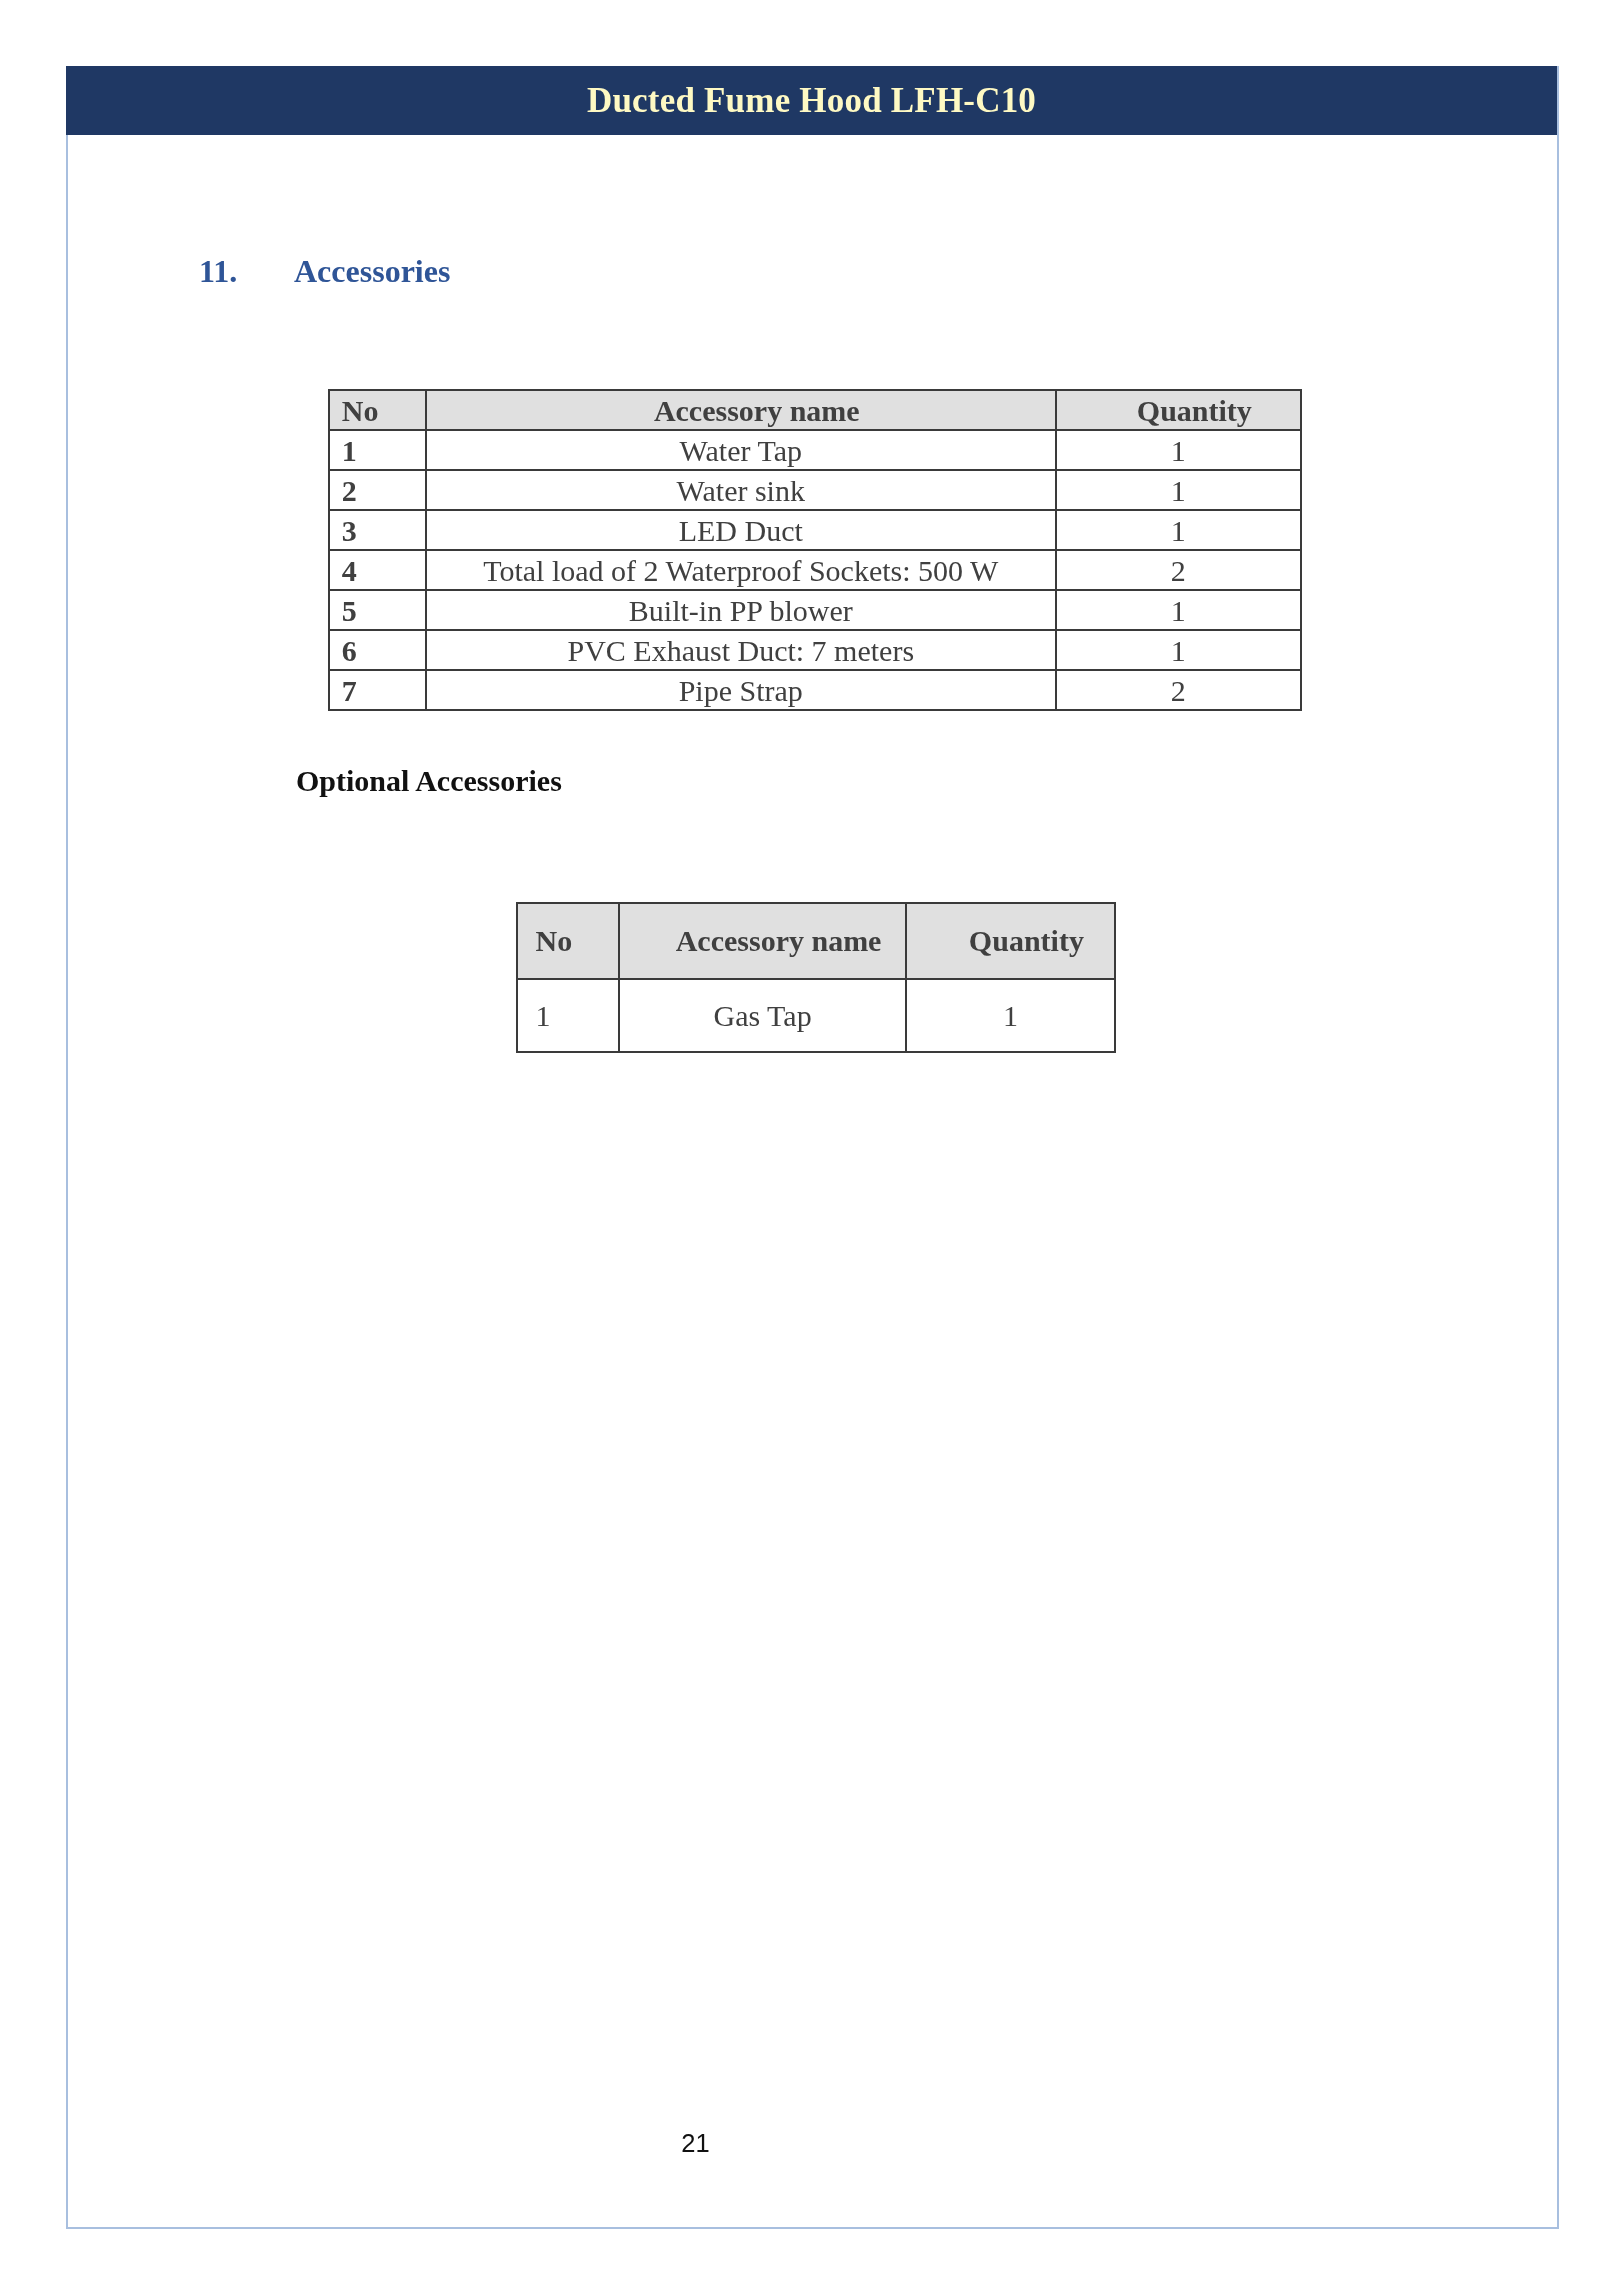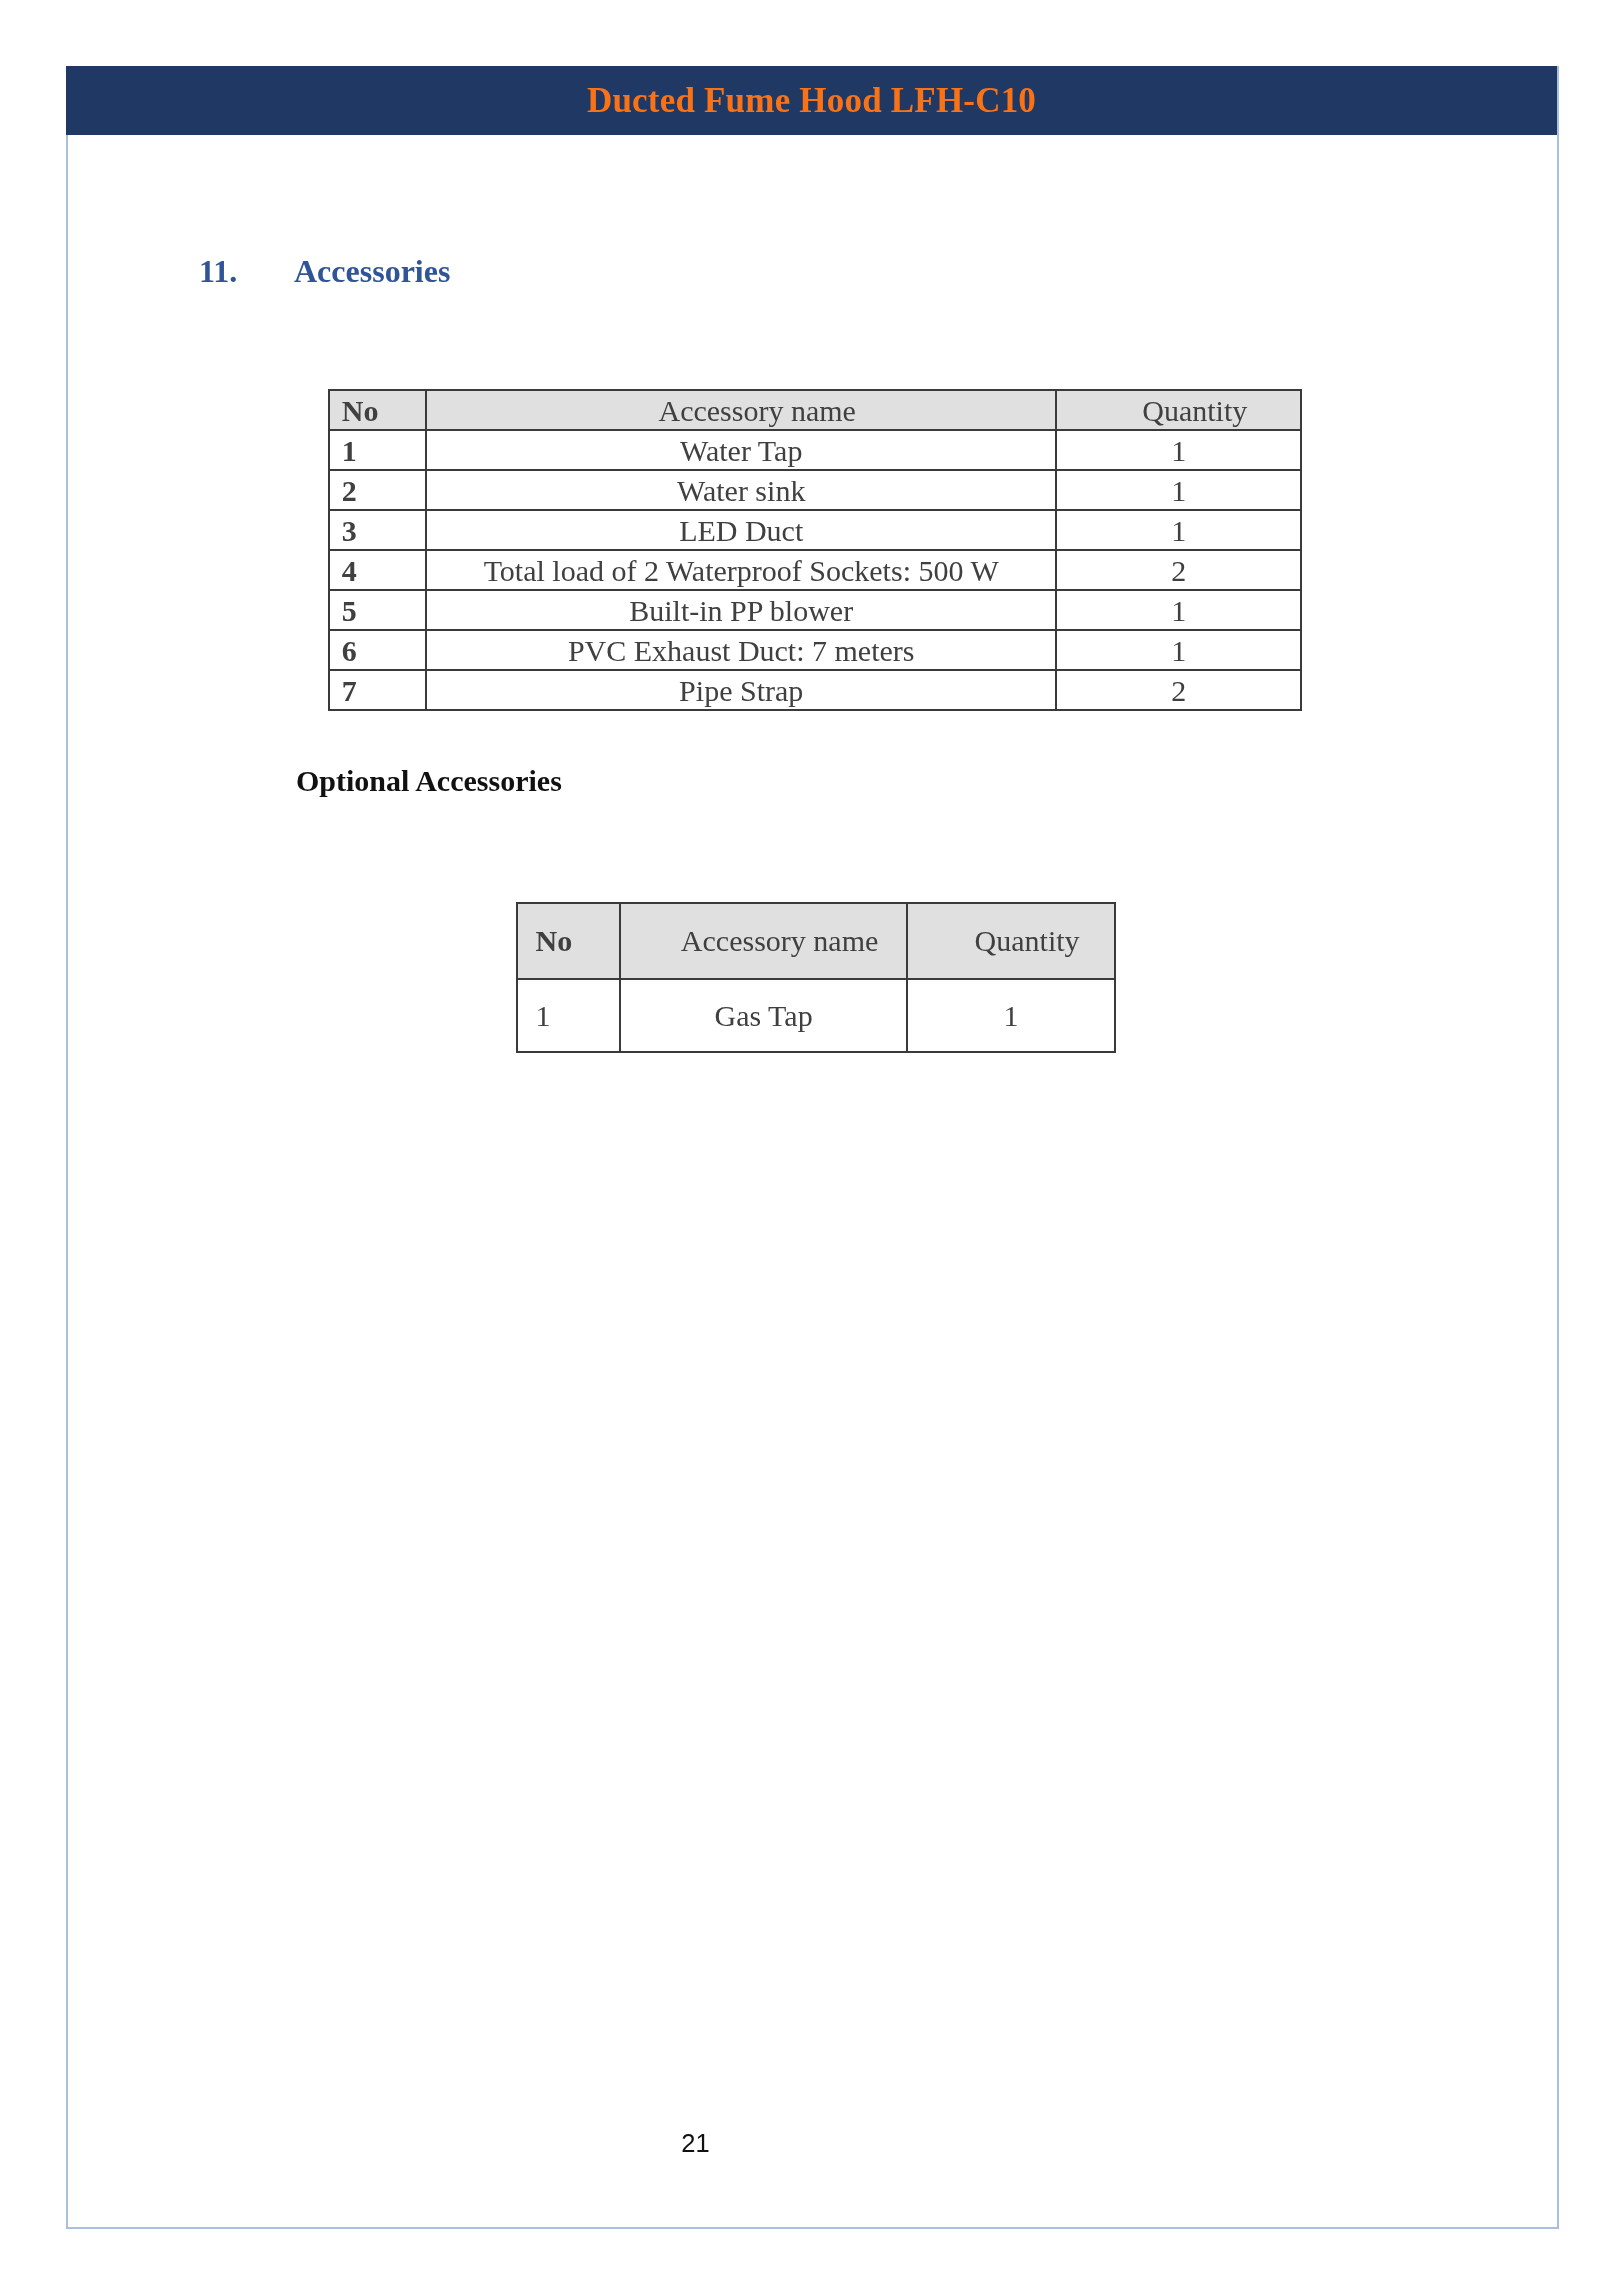--- a/index.html
+++ b/index.html
@@ -2,28 +2,28 @@
 <html><head>
 <meta charset="utf-8">
 <style>
   html, body { margin:0; padding:0; background:#ffffff; }
   body { width:1622px; height:2293px; position:relative; overflow:hidden; }
   .frame { position:absolute; left:66px; top:66px; width:1489px; height:2159px;
            border:2px solid #a8bfdf; box-sizing:content-box; }
   .header-band { position:absolute; left:66px; top:66px; width:1491px; height:69px;
                  background:#1f3864; display:flex; align-items:center; justify-content:center; }
   .header-title { font-family:"Liberation Serif", serif; font-weight:bold; font-size:35px;
-                  color:#f97316; letter-spacing:0.2px; }
+                  color:#fef9c3; letter-spacing:0.2px; }
   .section-heading { position:absolute; left:199px; top:253px; font-family:"Liberation Serif", serif;
                      font-weight:bold; font-size:32px; color:#2f5597; white-space:nowrap; }
   .section-heading .num { display:inline-block; width:95px; }
   table.acc { position:absolute; border-collapse:collapse; font-family:"Liberation Serif", serif;
               font-size:30px; color:#404040; }
   table.acc td, table.acc th { border:2px solid #3a3a3a; padding:0; }
-  table.acc thead th { background:#e0e0e0; font-weight:normal;padding-left:32px; }
+  table.acc thead th { background:#e0e0e0; font-weight:bold;padding-left:32px; }
   #table-main { left:328px; top:389px; width:974px; }
   #table-main tr { height:40px; }
   #table-main td, #table-main th { line-height:35px; vertical-align:middle; }
   #table-main .c-no { width:102px; text-align:left; padding-left:11.8px; font-weight:bold; box-sizing:border-box; }
   #table-main .c-name { width:648px; text-align:center; }
   #table-main .c-qty { width:222px; text-align:center; }
   .sub-heading { position:absolute; left:296px; top:764px; font-family:"Liberation Serif", serif;
                  font-weight:bold; font-size:30px; color:#111; white-space:nowrap; }
   #table-opt { left:516px; top:902px; width:600px; }
   #table-opt thead tr { height:76px; }

